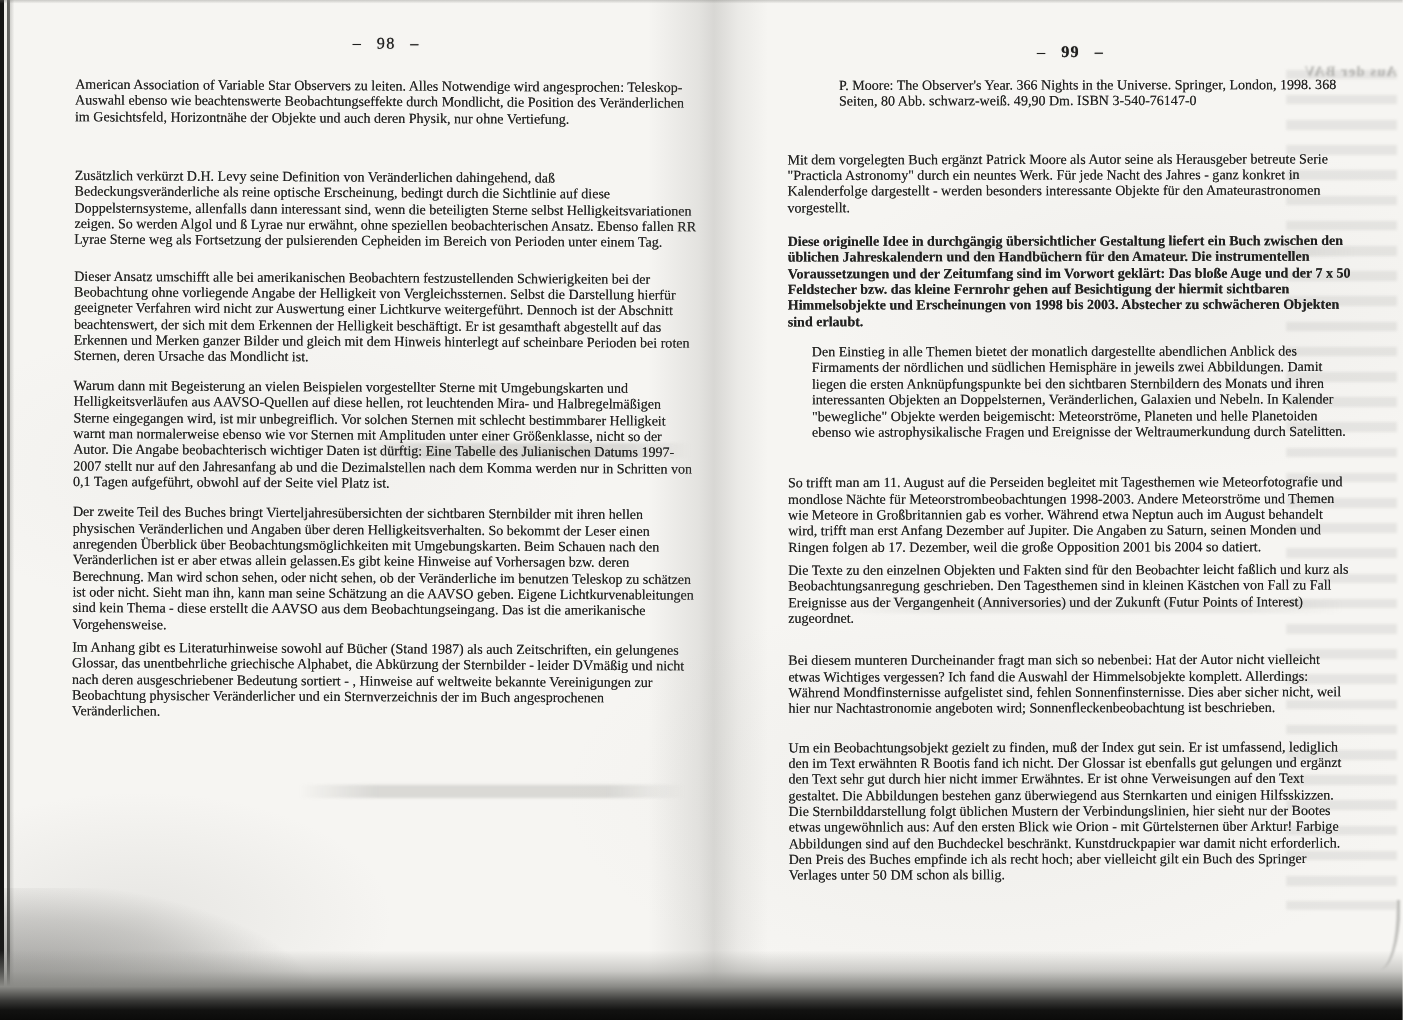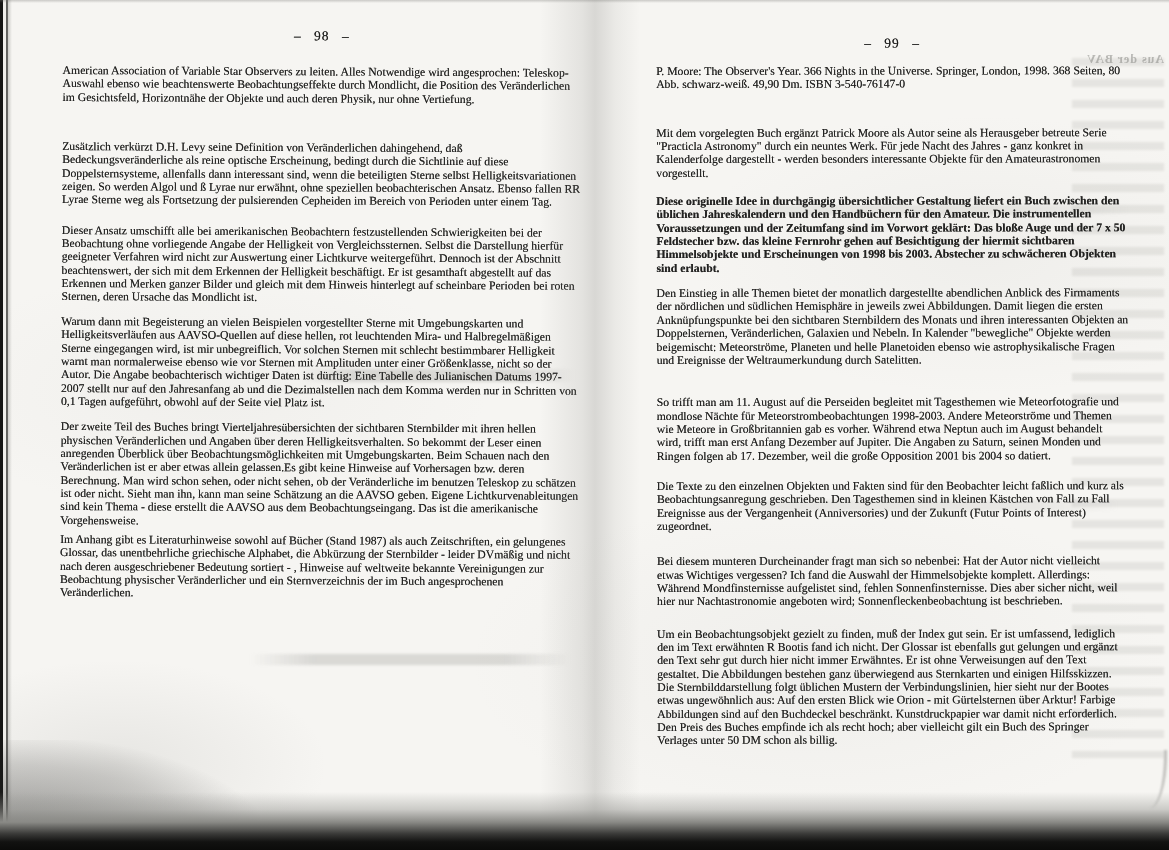--- a/index.html
+++ b/index.html
@@ -105,42 +105,42 @@
 
   .page-number {
     text-align: center;
     font-size: 13.5px;
     color: #1f1f1e;
     word-spacing: 8px;
     letter-spacing: 1px;
     text-shadow: 0 0 0.6px rgba(30,30,30,0.8);
   }
   .page-left  .page-number { margin-top: 27px; margin-bottom: 21px; }
-  .page-right .page-number { margin-top: 36px; margin-bottom: 13px; }
+  .page-right .page-number { margin-top: 36px; margin-bottom: 13px; font-weight: bold; }
 
   .paragraphs p {
     margin: 0;
     font-size: 11.7px;
     line-height: 13.35px;
     color: #222221;
     text-shadow: 0 0 0.55px rgba(40,40,38,0.75);
     text-align: left;
   }
   
   .page-left  .paragraphs p:nth-of-type(1) { margin-bottom: 36px; }
   .page-left  .paragraphs p:nth-of-type(2) { margin-bottom: 17px; }
   .page-left  .paragraphs p:nth-of-type(3) { margin-bottom: 11px; }
   .page-left  .paragraphs p:nth-of-type(4) { margin-bottom: 12px; }
   .page-left  .paragraphs p:nth-of-type(5) { margin-bottom: 6px;  }
 
-  .page-right .paragraphs p:nth-of-type(1) { margin-bottom: 35px; }
+  .page-right .paragraphs p:nth-of-type(1) { margin-bottom: 35px; margin-left: 43px; }
   .page-right .paragraphs p:nth-of-type(2) { margin-bottom: 15px; }
   .page-right .paragraphs p:nth-of-type(3) { margin-bottom: 12px; font-weight: bold; }
-  .page-right .paragraphs p:nth-of-type(4) { margin-bottom: 29px; }
-  .page-right .paragraphs p:nth-of-type(5) { margin-bottom: 17px; }
+  .page-right .paragraphs p:nth-of-type(4) { margin-bottom: 29px; margin-left: 20px; }
+  .page-right .paragraphs p:nth-of-type(5) { margin-bottom: 6px; }
   .page-right .paragraphs p:nth-of-type(6) { margin-bottom: 22px; }
   .page-right .paragraphs p:nth-of-type(7) { margin-bottom: 19px; }
 </style>
 </head>
 <body>
 
 <div>
 
   <div class="paper-texture"></div>
 

